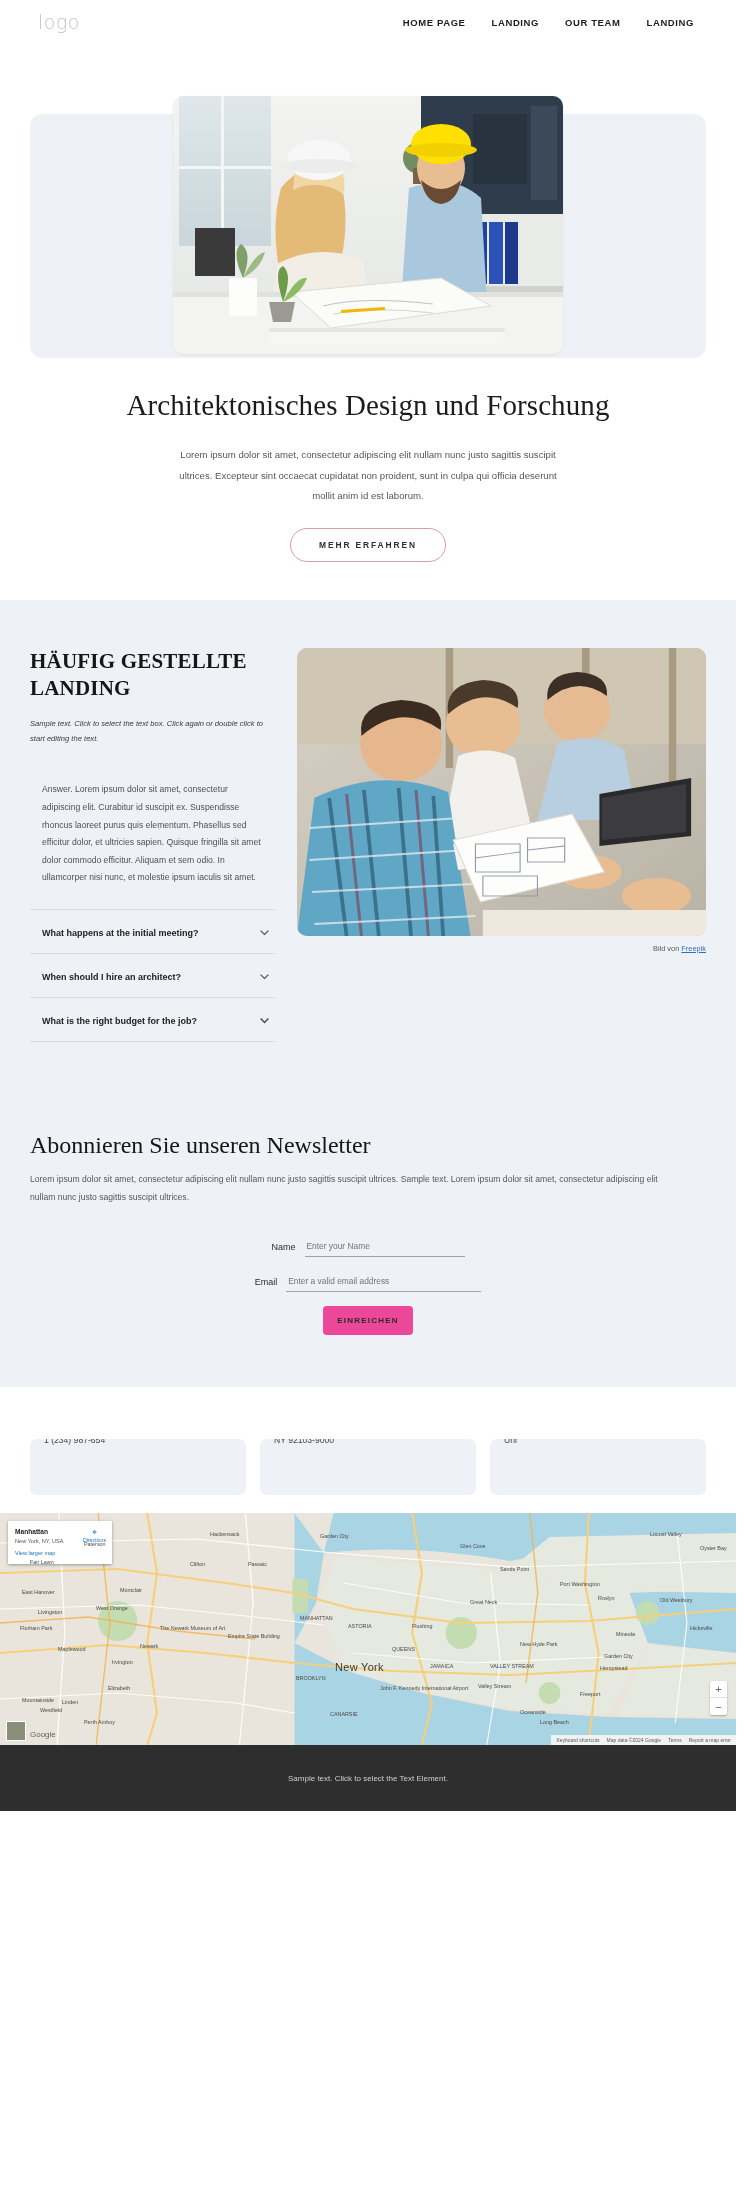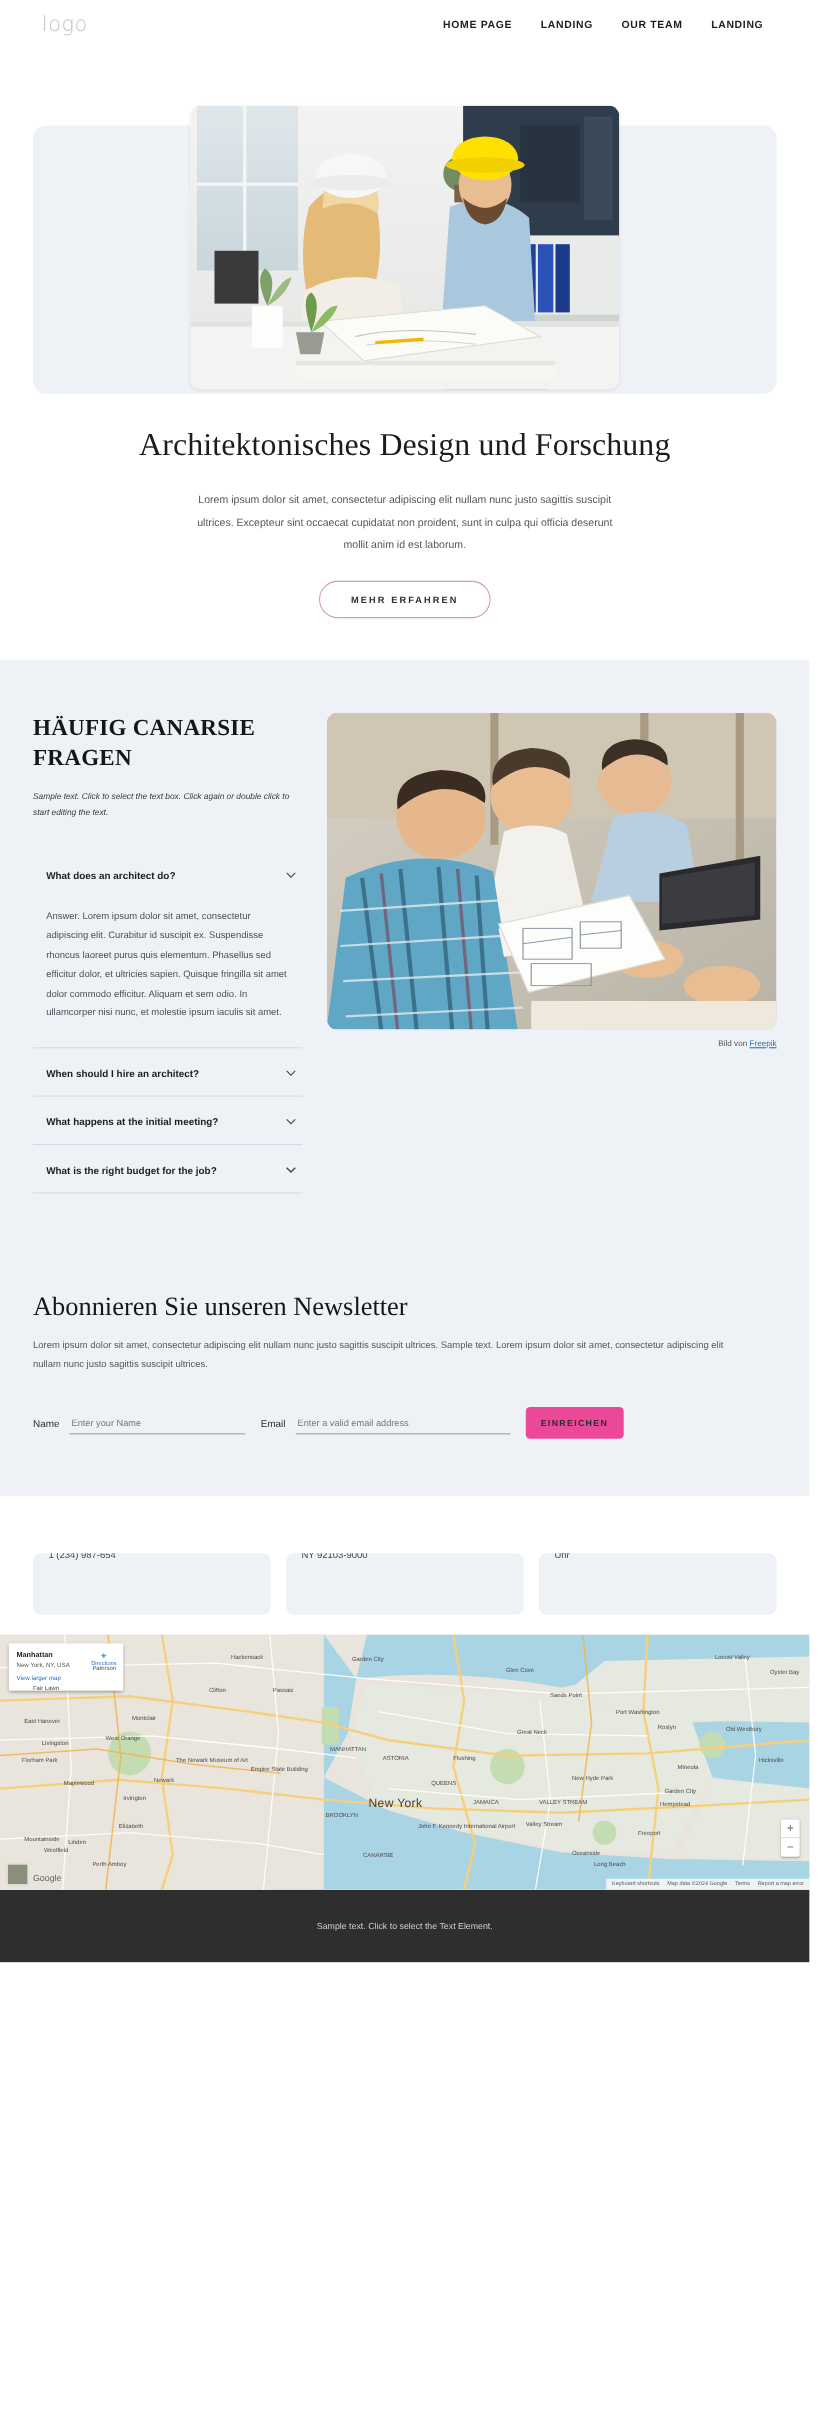--- a/index.html
+++ b/index.html
@@ -160,20 +160,21 @@
     width: 640px;
     font-size: 8.6px;
     line-height: 2.05;
     color: #55575c;
   }
   .nl-form {
     margin-top: 30px;
     display: flex;
     align-items: center;
     gap: 14px;
+    flex-direction: column;
   }
   .field { display: flex; align-items: center; gap: 9px; }
   .field-label { font-size: 9px; color: #2c2c2c; }
   .field-input {
     border: none;
     border-bottom: 1px solid #9aa2ad;
     background: transparent;
     font-size: 8.4px;
     color: #6d7078;
     padding: 5px 2px;
@@ -385,51 +386,43 @@
     <p class="hero-text">Lorem ipsum dolor sit amet, consectetur adipiscing elit nullam nunc justo sagittis suscipit ultrices. Excepteur sint occaecat cupidatat non proident, sunt in culpa qui officia deserunt mollit anim id est laborum.</p>
     <div class="hero-btn-wrap">
       <button class="btn-outline">MEHR ERFAHREN</button>
     </div>
   </section>
 
   <section class="faq">
     <div class="faq-grid">
 
       <div class="faq-left">
-        <h2 class="faq-title">HÄUFIG CANARSIE FRAGEN</h2>
+        <h2 class="faq-title">HÄUFIG GESTELLTE LANDING</h2>
         <p class="faq-sub">Sample text. Click to select the text box. Click again or double click to start editing the text.</p>
 
         <div class="accordion">
+
+          <div class="acc-item">
+            <div class="acc-body">Answer. Lorem ipsum dolor sit amet, consectetur adipiscing elit. Curabitur id suscipit ex. Suspendisse rhoncus laoreet purus quis elementum. Phasellus sed efficitur dolor, et ultricies sapien. Quisque fringilla sit amet dolor commodo efficitur. Aliquam et sem odio. In ullamcorper nisi nunc, et molestie ipsum iaculis sit amet.</div>
+          </div>
 
           <div class="acc-item">
             <div class="acc-head">
-              <span class="acc-q">What does an architect do?</span>
-              <span class="chev">
-                <svg viewBox="0 0 20 20" fill="none" stroke="currentColor" stroke-width="1.6">
-                  <path d="M4 7 L10 13 L16 7"></path>
-                </svg>
-              </span>
-            </div>
-            <div class="acc-body">Answer. Lorem ipsum dolor sit amet, consectetur adipiscing elit. Curabitur id suscipit ex. Suspendisse rhoncus laoreet purus quis elementum. Phasellus sed efficitur dolor, et ultricies sapien. Quisque fringilla sit amet dolor commodo efficitur. Aliquam et sem odio. In ullamcorper nisi nunc, et molestie ipsum iaculis sit amet.</div>
-          </div>
-
-          <div class="acc-item">
-            <div class="acc-head">
-              <span class="acc-q">When should I hire an architect?</span>
+              <span class="acc-q">What happens at the initial meeting?</span>
               <span class="chev">
                 <svg viewBox="0 0 20 20" fill="none" stroke="currentColor" stroke-width="1.6">
                   <path d="M4 7 L10 13 L16 7"></path>
                 </svg>
               </span>
             </div>
           </div>
 
           <div class="acc-item">
             <div class="acc-head">
-              <span class="acc-q">What happens at the initial meeting?</span>
+              <span class="acc-q">When should I hire an architect?</span>
               <span class="chev">
                 <svg viewBox="0 0 20 20" fill="none" stroke="currentColor" stroke-width="1.6">
                   <path d="M4 7 L10 13 L16 7"></path>
                 </svg>
               </span>
             </div>
           </div>
 
           <div class="acc-item">
             <div class="acc-head">

